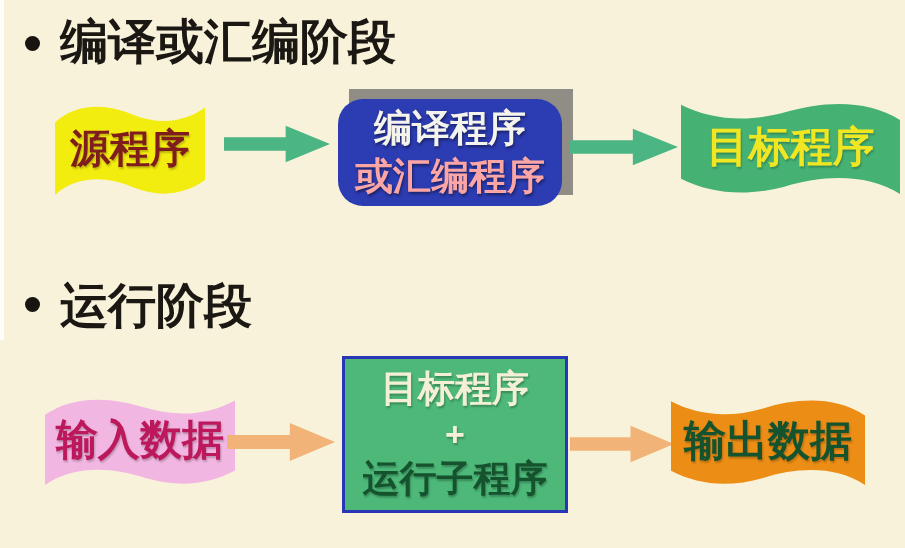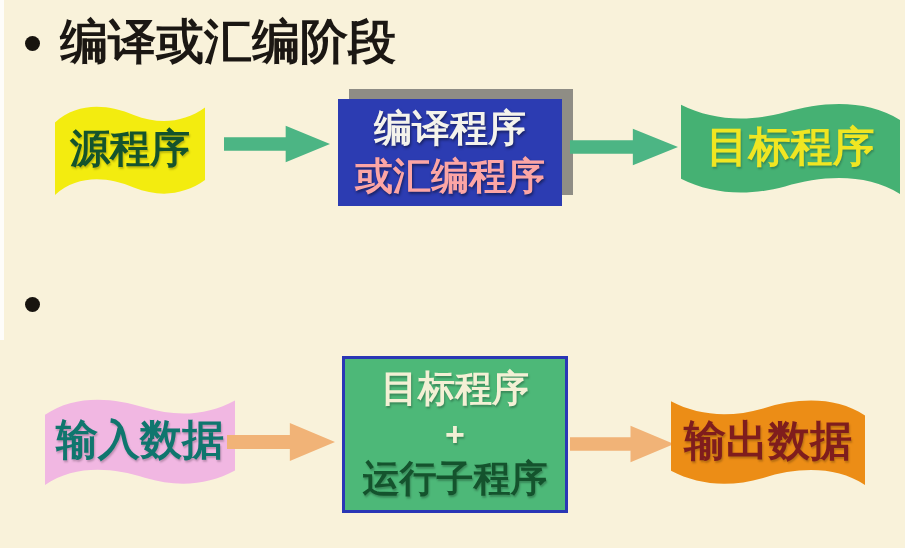--- a/index.html
+++ b/index.html
@@ -80,57 +80,58 @@
 <div class="stage" style="background-color: rgb(249, 242, 218);">
   <div class="edge-strip"></div>
 
   <span class="bullet b1"></span>
   <h1 class="heading h1" style="color: rgb(27, 23, 19);">编译或汇编阶段</h1>
 
   <div class="flag src">
     <svg viewBox="0 0 200 100" preserveAspectRatio="none" aria-hidden="true">
       <path d="M0,22 C30,0 70,2 105,14 C140,25 172,22 200,6 L200,84 C172,100 140,103 105,92 C70,80 30,78 0,100 Z" fill="#f3ec0f"></path>
     </svg>
-    <span class="flag-label" style="color: #14532d;">源程序</span>
+    <span class="flag-label" style="color: #7f1d1d;">源程序</span>
   </div>
 
   <div class="arrow a1">
     <svg viewBox="0 0 110 44" preserveAspectRatio="none" aria-hidden="true">
       <polygon points="0,15 64,15 64,3 110,22 64,41 64,29 0,29" fill="#4cb584"></polygon>
     </svg>
   </div>
 
   <div class="proc-shadow" style="background-color: rgb(143, 141, 133);"></div>
-  <div class="proc-box" style="background-color: rgb(44, 60, 178);">
+  <div class="proc-box" style="background-color: rgb(44, 60, 178); border-radius: 25px;">
     <span class="line" style="color: rgb(244, 243, 236);">编译程序</span>
     <span class="line" style="color: #fca5a5;">或汇编程序</span>
   </div>
 
   <div class="arrow a2">
     <svg viewBox="0 0 110 44" preserveAspectRatio="none" aria-hidden="true">
       <polygon points="0,15 64,15 64,3 110,22 64,41 64,29 0,29" fill="#4cb584"></polygon>
     </svg>
   </div>
 
   <div class="flag tgt">
     <svg viewBox="0 0 200 100" preserveAspectRatio="none" aria-hidden="true">
       <g transform="translate(200,0) scale(-1,1)">
         <path d="M0,22 C30,0 70,2 105,14 C140,25 172,22 200,6 L200,84 C172,100 140,103 105,92 C70,80 30,78 0,100 Z" fill="#45b173"></path>
       </g>
     </svg>
     <span class="flag-label" style="color: rgb(240, 230, 34);">目标程序</span>
   </div>
 
   <span class="bullet b2"></span>
+  <h1 class="heading h2" style="color: rgb(27, 23, 19);">运行阶段</h1>
 
   <div class="flag inp">
     <svg viewBox="0 0 200 100" preserveAspectRatio="none" aria-hidden="true">
       <path d="M0,22 C30,0 70,2 105,14 C140,25 172,22 200,6 L200,84 C172,100 140,103 105,92 C70,80 30,78 0,100 Z" fill="#f1b7e2"></path>
     </svg>
-    <span class="flag-label" style="color: #0f766e;">输入数据</span>
+    <span class="flag-label" style="color: #be185d;">输入数据</span>
   </div>
 
   <div class="arrow a3">
     <svg viewBox="0 0 110 44" preserveAspectRatio="none" aria-hidden="true">
       <polygon points="0,15 64,15 64,3 110,22 64,41 64,29 0,29" fill="#f1b377"></polygon>
     </svg>
   </div>
 
   <div class="runtime-box" style="background-color: rgb(77, 184, 120); border-color: rgb(42, 54, 181);">
     <span class="line" style="color: rgb(243, 240, 213);">目标程序</span>
@@ -143,15 +144,15 @@
       <polygon points="0,15 64,15 64,3 110,22 64,41 64,29 0,29" fill="#f1b377"></polygon>
     </svg>
   </div>
 
   <div class="flag outp">
     <svg viewBox="0 0 200 100" preserveAspectRatio="none" aria-hidden="true">
       <g transform="translate(200,0) scale(-1,1)">
         <path d="M0,22 C30,0 70,2 105,14 C140,25 172,22 200,6 L200,84 C172,100 140,103 105,92 C70,80 30,78 0,100 Z" fill="#ec8d16"></path>
       </g>
     </svg>
-    <span class="flag-label" style="color: #7f1d1d;">输出数据</span>
+    <span class="flag-label" style="color: #14532d;">输出数据</span>
   </div>
 </div>
 
 </body></html>

